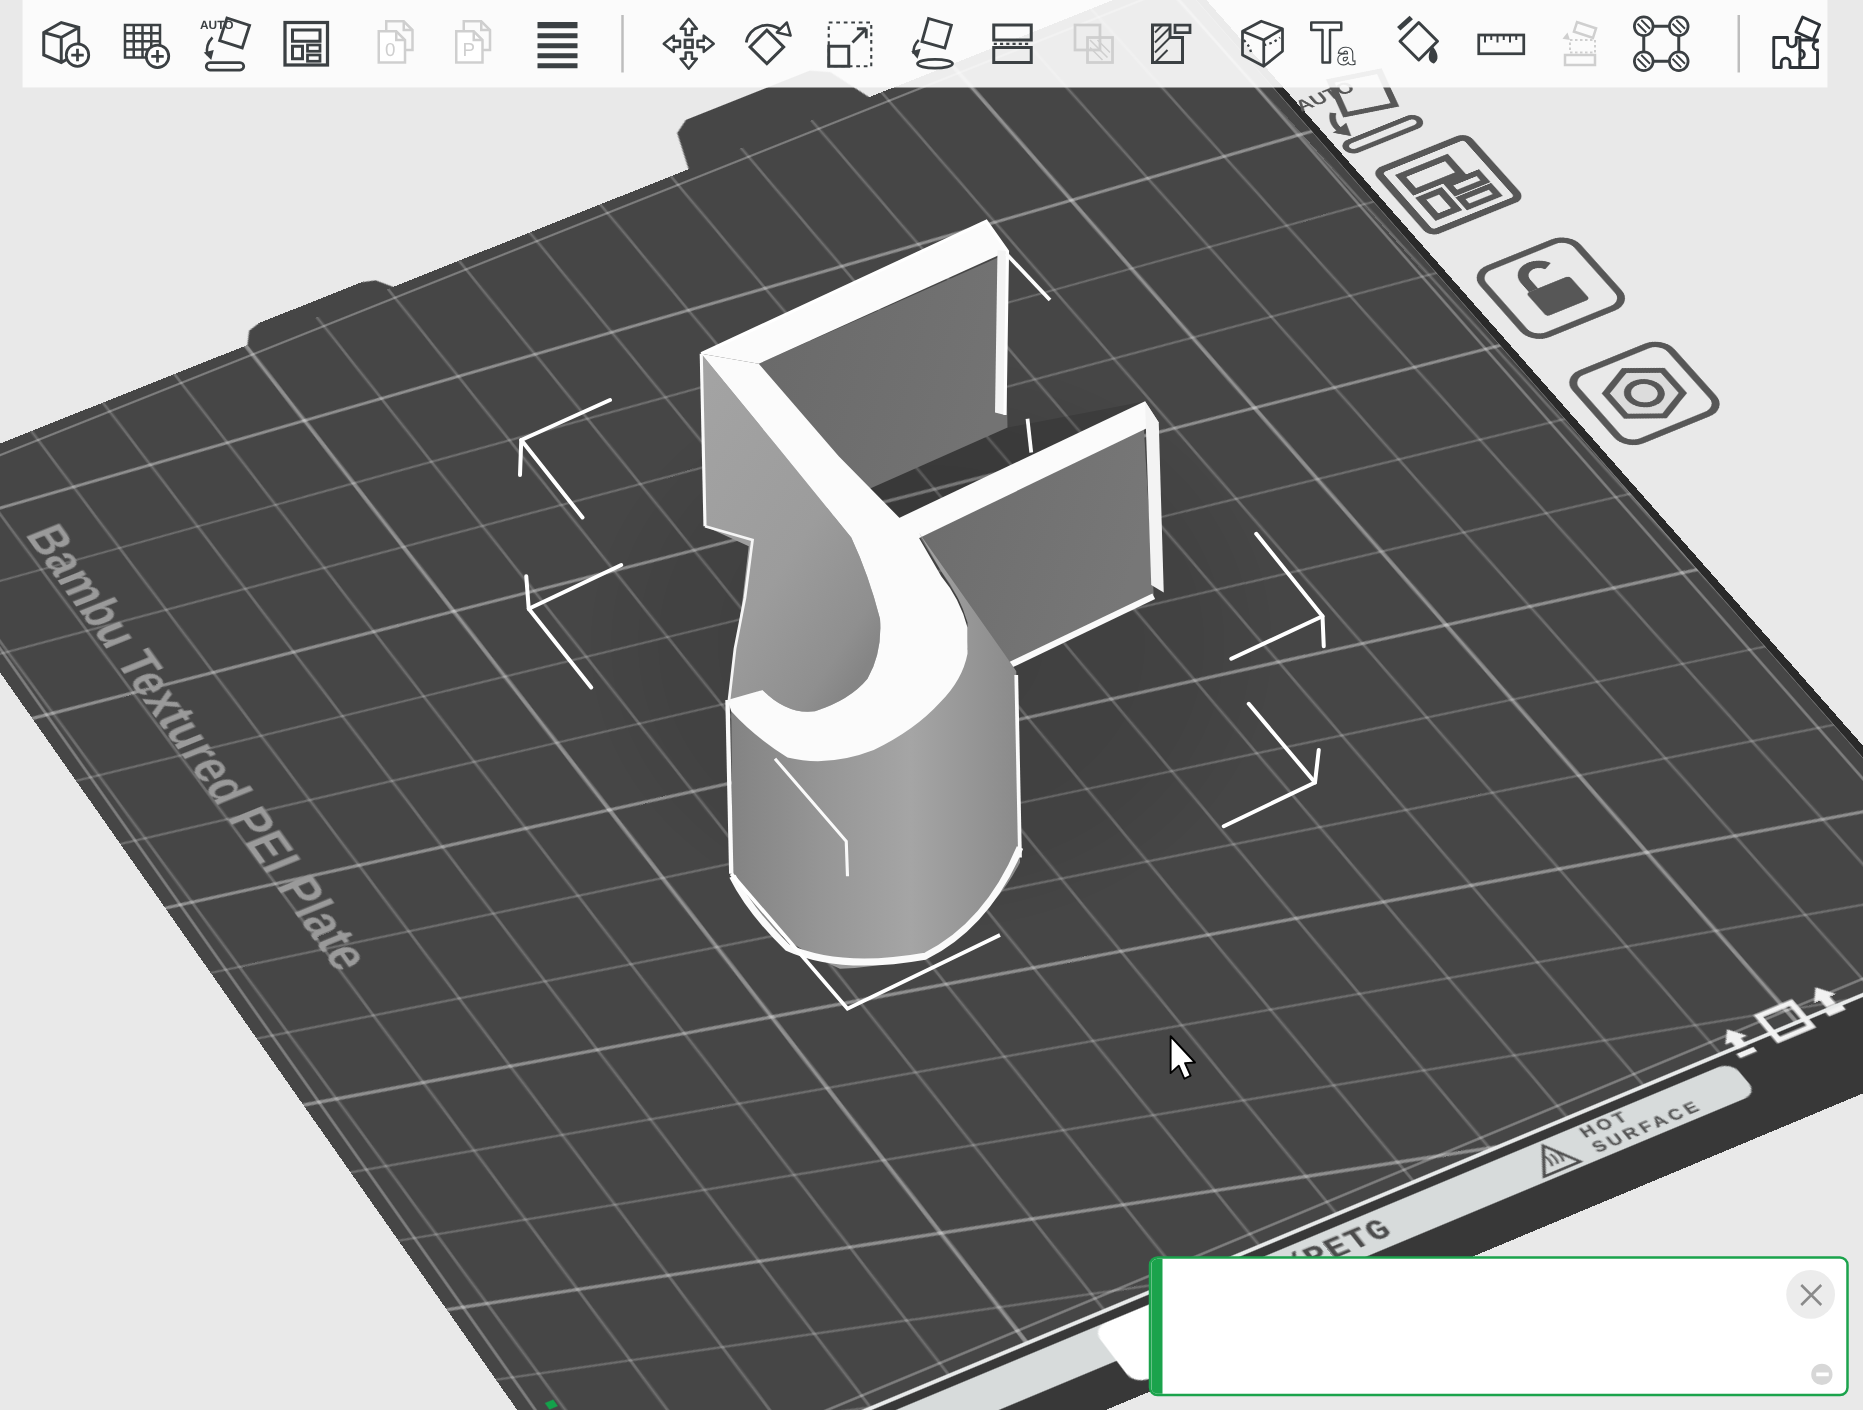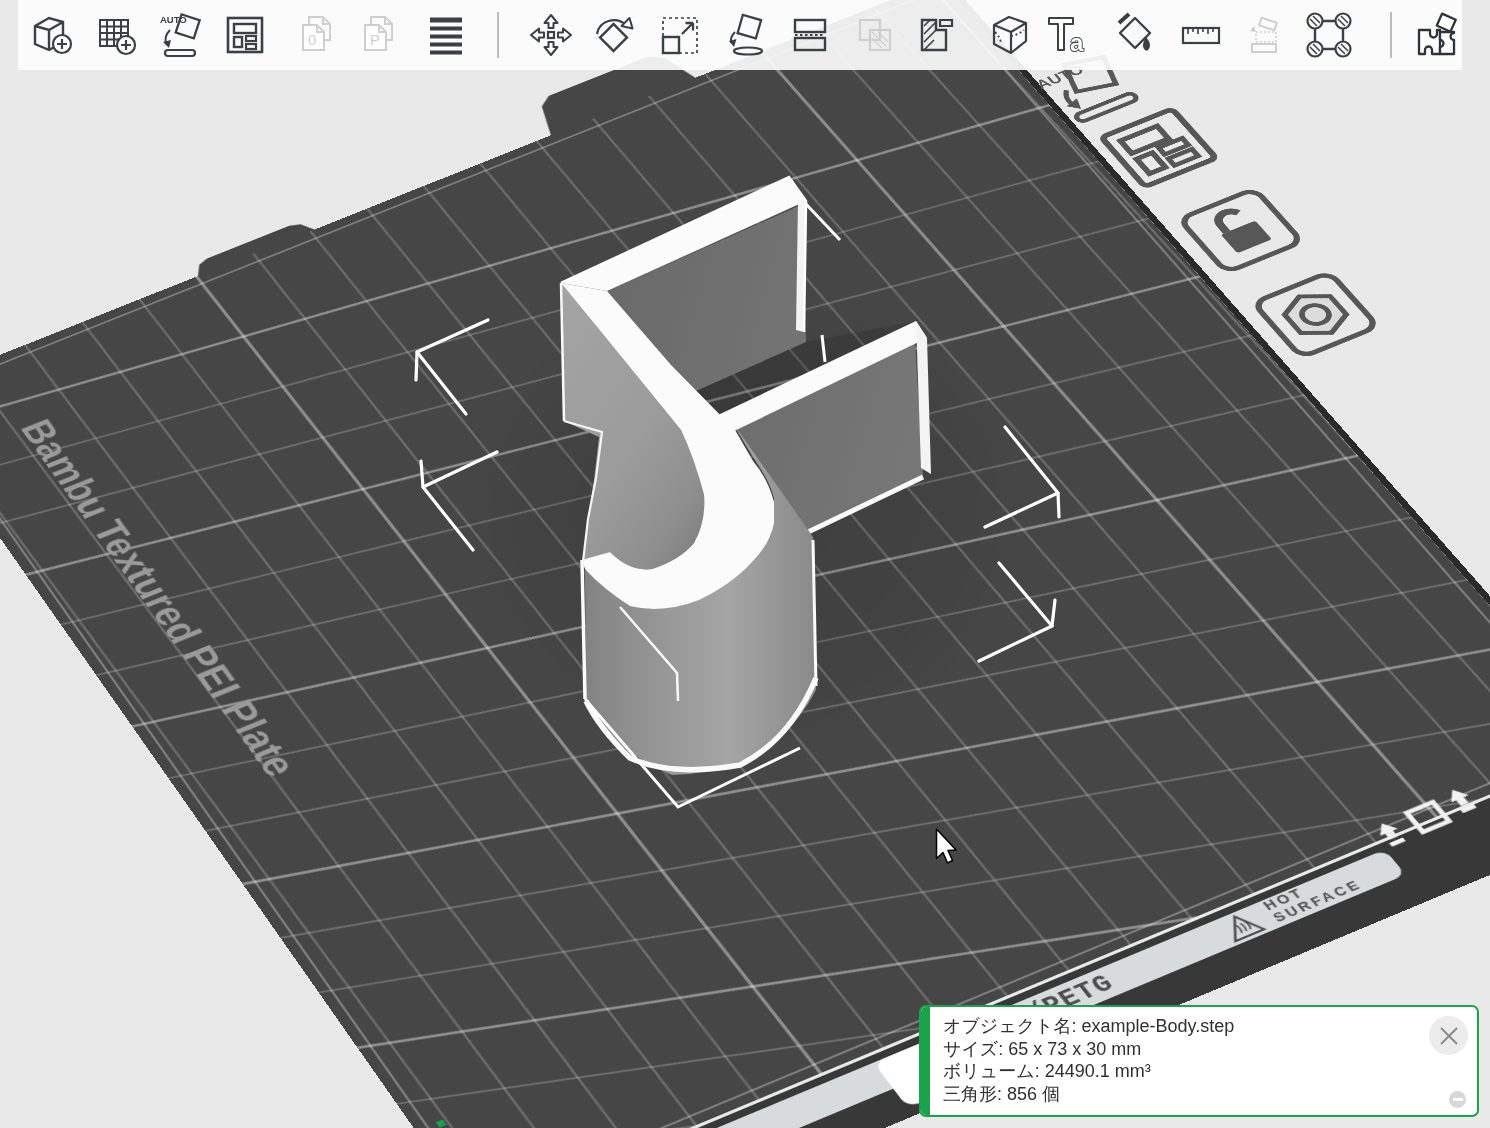--- a/index.html
+++ b/index.html
@@ -284,20 +284,19 @@
           <path d="M27 20 v8 a3.5 3.5 0 0 1 0 7 v7 h14 v-14 a3.5 3.5 0 0 1 0 -7 v-1 Z"></path>
           <rect x="26" y="4" width="15" height="13" transform="rotate(24 33 10)"></rect>
         </g>
       </svg></div>
     <div style="position:absolute;left:497px;top:12px;width:2px;height:46px;background:#bdbdbd;"></div>
     <div style="position:absolute;left:1390px;top:12px;width:2px;height:46px;background:#bdbdbd;"></div>
   </div>
 
 <div style="position:absolute;left:919px;top:1005px;width:560px;height:112px;background:#ffffff;border:2px solid #1ba34c;border-radius:7px;box-sizing:border-box;overflow:hidden;">
   <div style="position:absolute;left:0;top:0;width:9px;height:110px;background:#1ba34c;"></div>
-  <div style="position:absolute;left:22px;top:8px;font-family:'Liberation Sans',sans-serif;font-size:18px;color:#303030;line-height:22.6px;">オブジェクト名: example-Body.step<br>サイズ: 65 x 73 x 30 mm<br>ボリューム: 24490.1 mm³<br>三角形: 856 個</div>
   <div style="position:absolute;left:508px;top:9px;width:39px;height:39px;border-radius:50%;background:#ececec;"></div>
   <svg style="position:absolute;left:517px;top:18px;" width="22" height="22" viewBox="0 0 22 22">
       <path d="M3 3 L19 19 M19 3 L3 19" stroke="#8a8a8a" stroke-width="2"></path>
     </svg>
   <div style="position:absolute;left:528px;top:84px;width:17px;height:17px;border-radius:50%;background:#d7d7d7;"></div>
   <div style="position:absolute;left:531.5px;top:91px;width:10px;height:3px;background:#ffffff;"></div>
 </div>
 
 </body></html>

